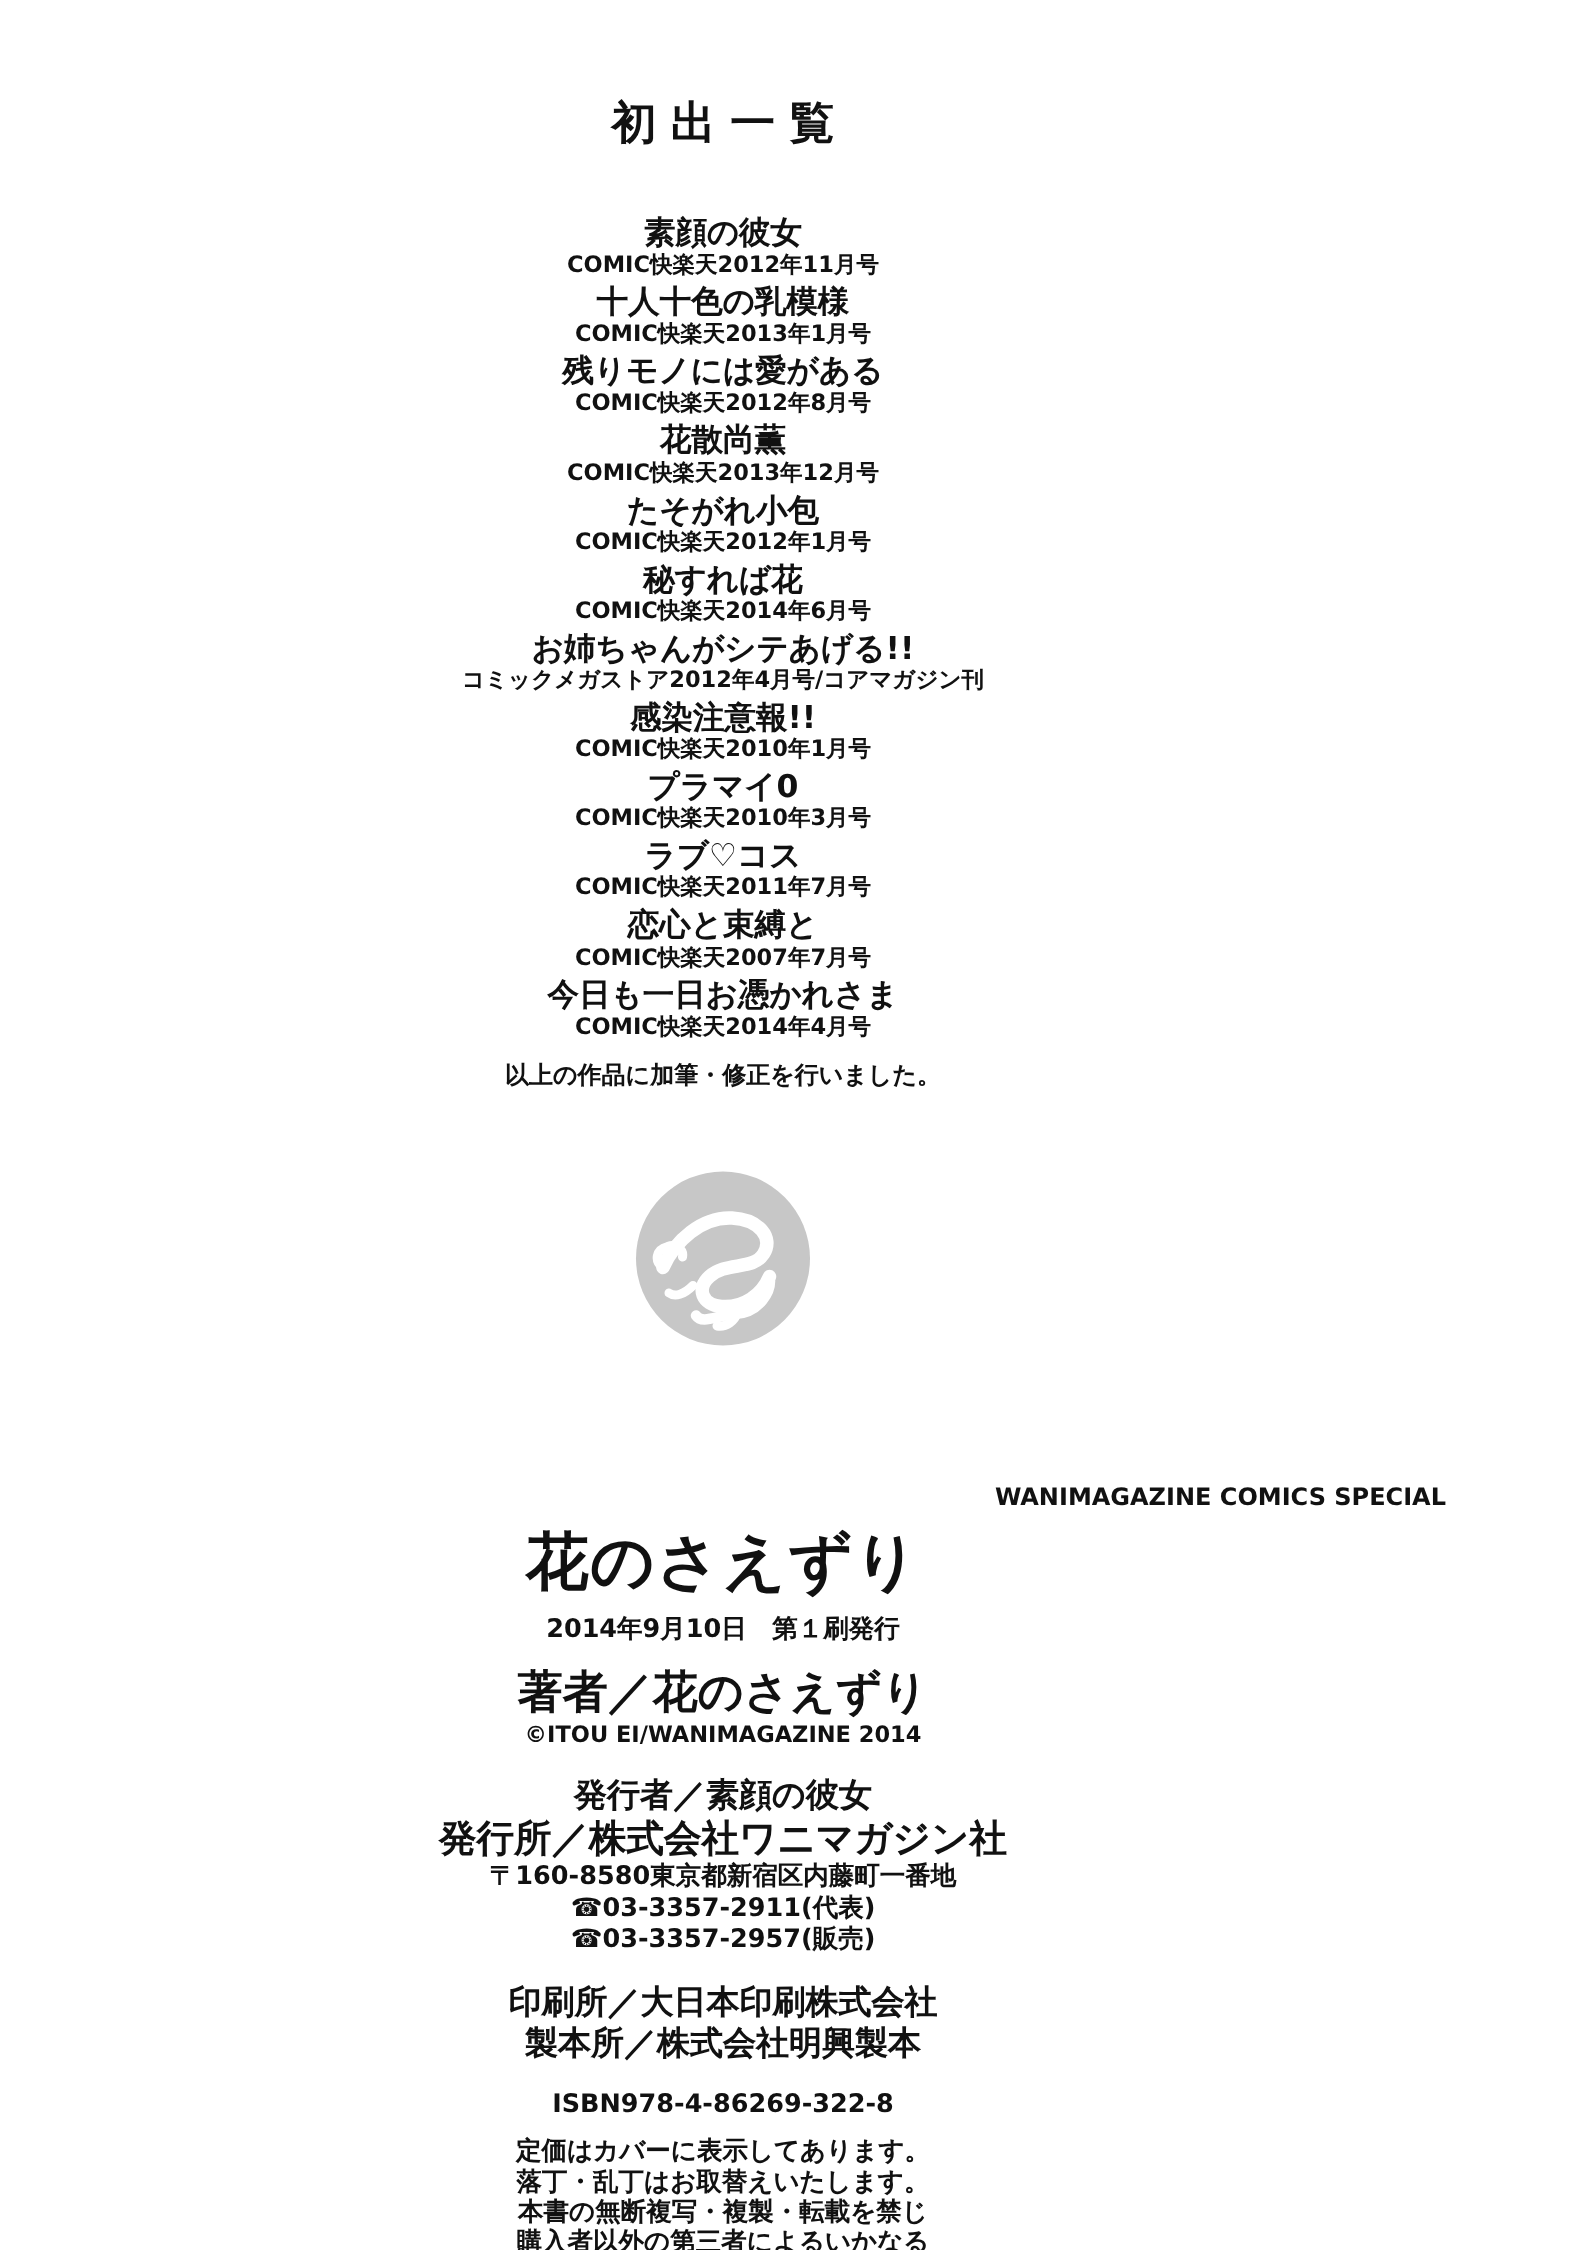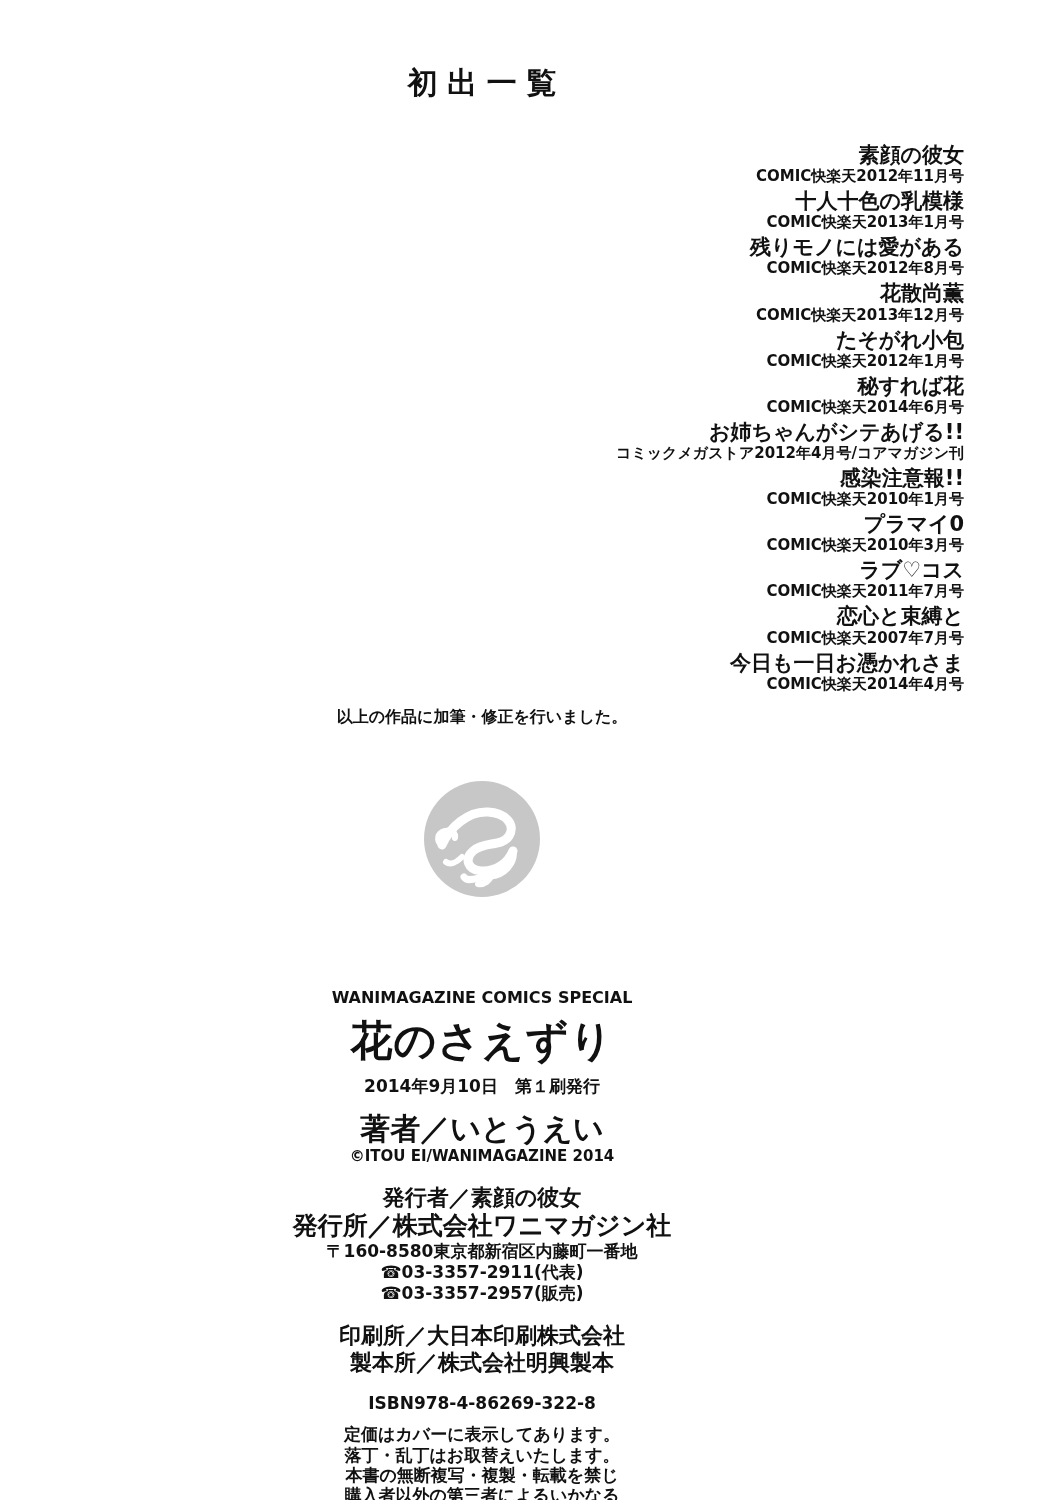--- a/index.html
+++ b/index.html
@@ -19,21 +19,21 @@
   
   .shoshutsu-title{
     padding-top:66px;
     font-size:30px;
     letter-spacing:0.32em;
     text-indent:0.32em; 
     line-height:1.1;
     margin:0 0 44px 0;
   }
   .works-list{margin:0;padding:0;list-style:none;}
-  .work-item{margin:0 0 4px 0;text-align:right;}
+  .work-item{margin:0 0 4px 0;}
   .work-title{
     font-size:21px;
     line-height:1.15;
     margin:0;
   }
   .work-source{
     font-size:15px;
     line-height:1.2;
     margin:0;
   }
@@ -48,21 +48,21 @@
     top:779px;
     display:flex;justify-content:center;
   }
   .emblem-svg{display:block;}
   
   .colophon{
     position:absolute;
     left:0;right:0;
     top:988px;
   }
-  .imprint-line{font-size:16px;line-height:1.2;margin:0;}
+  .imprint-line{font-size:16px;line-height:1.2;margin:0;text-align:right;}
   .book-title{font-size:42px;line-height:1.06;margin:12px;letter-spacing:1px;}
   .edition-line{font-size:17px;line-height:1.2;margin:0;}
   .author-line{font-size:30px;line-height:1.15;margin:16px 0 0 0;}
   .copyright-line{font-size:15px;line-height:1.2;margin:0;}
   .publisher-block{margin-top:20px;}
   .publisher-person{font-size:22px;line-height:1.2;margin:0;}
   .publisher-company{font-size:25px;line-height:1.2;margin:0;}
   .publisher-address{font-size:17px;line-height:1.25;margin:0;}
   .phone-line{font-size:17px;line-height:1.25;margin:0;}
   .printing-block{margin-top:17px;}
@@ -160,21 +160,21 @@
 
       <circle cx="31" cy="49" r="3.2" fill="#ffffff"></circle>
     </svg>
   </div>
 
   <div class="colophon">
     <p class="imprint-line">WANIMAGAZINE COMICS SPECIAL</p>
     <p class="book-title">花のさえずり</p>
     <p class="edition-line">2014年9月10日　第１刷発行</p>
 
-    <p class="author-line">著者／いとうえい</p>
+    <p class="author-line">著者／花のさえずり</p>
     <p class="copyright-line">©ITOU EI/WANIMAGAZINE 2014</p>
 
     <div class="publisher-block">
       <p class="publisher-person">発行者／素顔の彼女</p>
       <p class="publisher-company">発行所／株式会社ワニマガジン社</p>
       <p class="publisher-address">〒160-8580東京都新宿区内藤町一番地</p>
       <p class="phone-line">☎03-3357-2911(代表)</p>
       <p class="phone-line">☎03-3357-2957(販売)</p>
     </div>
 

